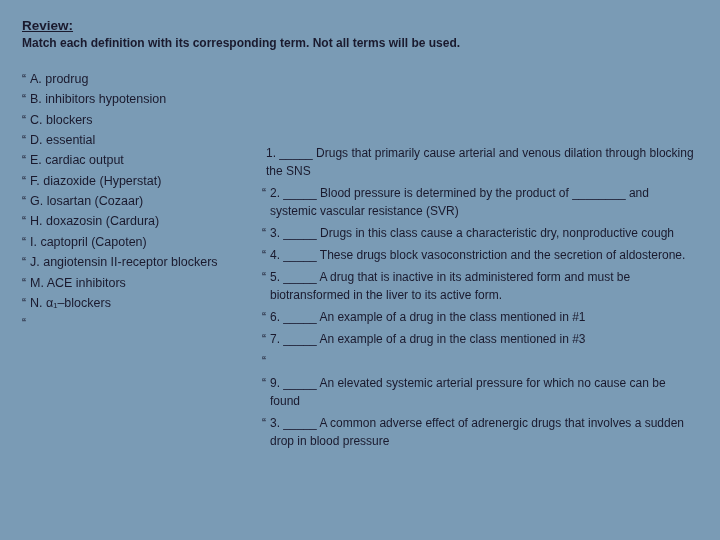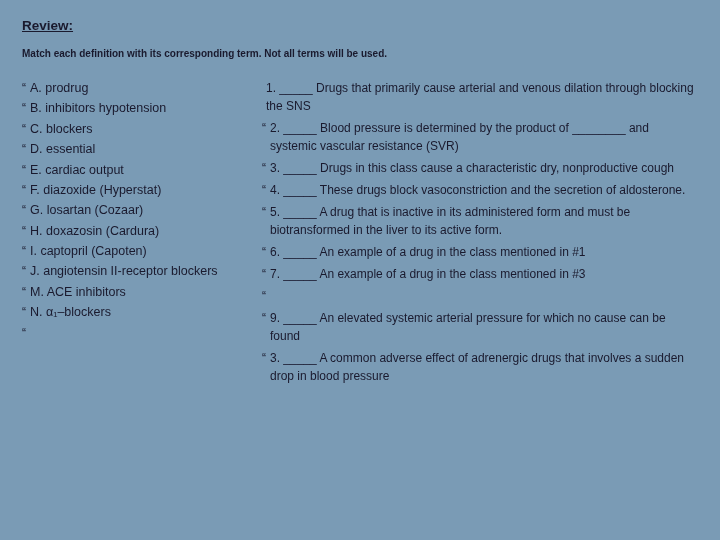--- a/index.html
+++ b/index.html
@@ -24,43 +24,44 @@
       margin-bottom: 18px;
     }
     .header-title {
       font-weight: bold;
       font-size: 13.5px;
       color: #1a1a2e;
       text-decoration: underline;
     }
     .header-subtitle {
       font-weight: bold;
-      font-size: 10px;
+      font-size: 12px;
       color: #1a1a2e;
-      margin-top: 14px;
+      margin-top: 2px;
       line-height: 1.4;
     }
     .body-columns {
       display: flex;
       flex-direction: row;
       gap: 10px;
       flex: 1;
     }
     .left-col {
       width: 230px;
       flex-shrink: 0;
       display: flex;
       flex-direction: column;
       gap: 1px;
     }
     .right-col {
       flex: 1;
       display: flex;
       flex-direction: column;
       gap: 3px;
+      justify-content: center;
     }
     .list-item {
       display: flex;
       align-items: flex-start;
       line-height: 1.55;
       font-size: 12.5px;
     }
     .bullet {
       margin-right: 4px;
       font-size: 12px;

